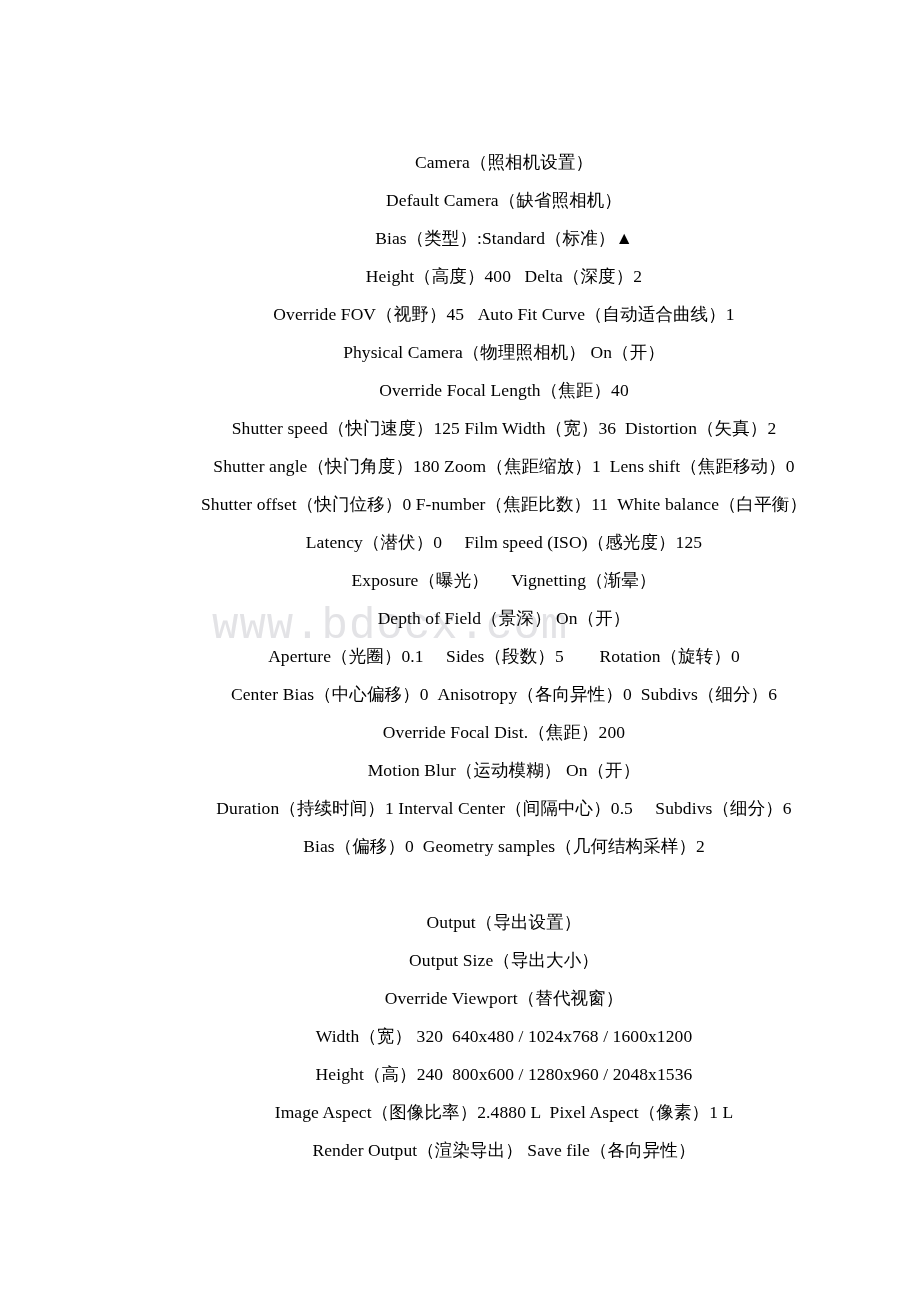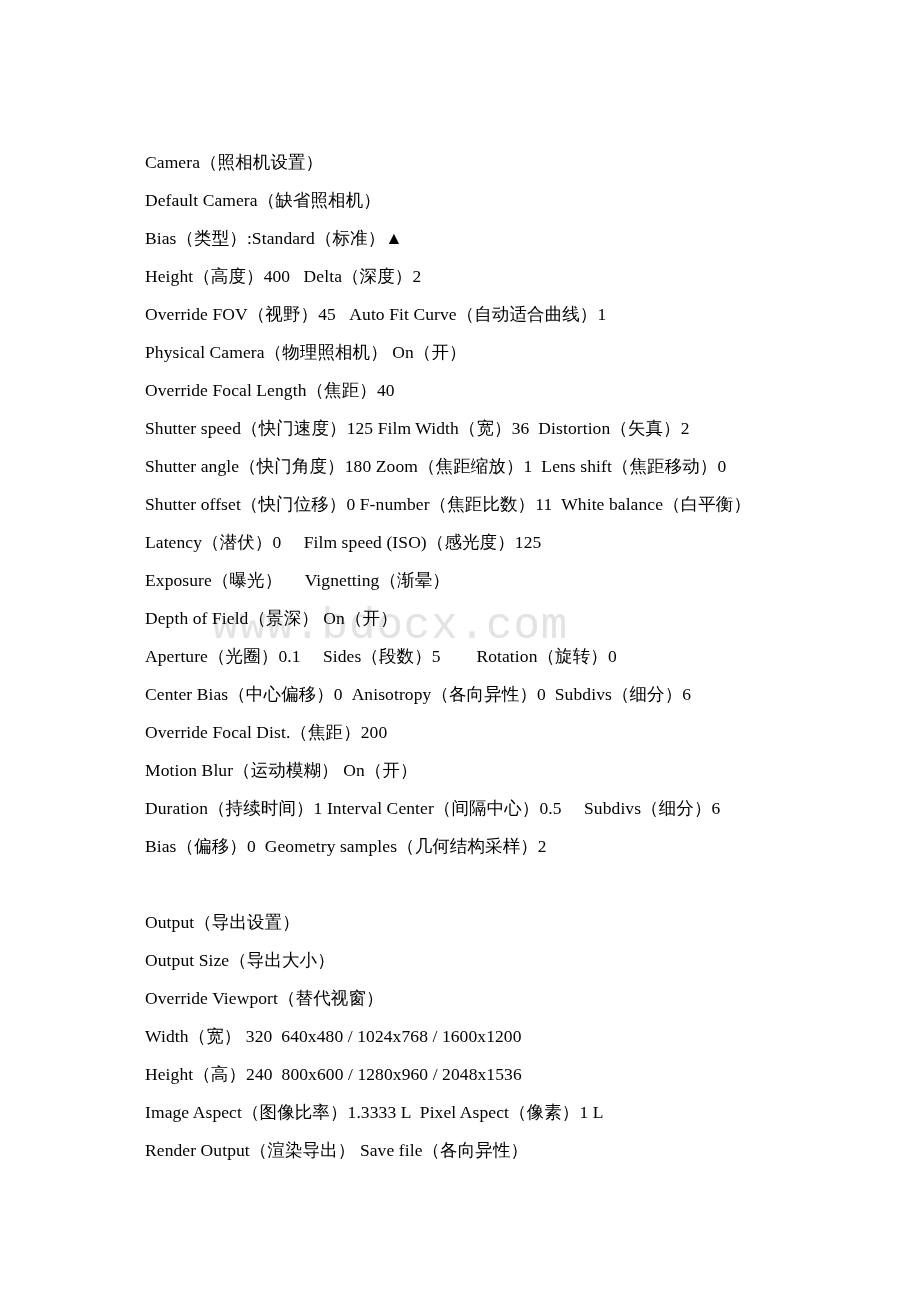--- a/index.html
+++ b/index.html
@@ -28,24 +28,25 @@
     font-size: 44px;
     letter-spacing: 1px;
     color: #e3e3e6;
     white-space: nowrap;
     z-index: 0;
     user-select: none;
     line-height: 1;
   }
   #content {
     position: absolute;
-    left: 145px;
+    left: 154px;
     top: 143px;
     width: 700px;
     z-index: 2;
+    text-align: center;
   }
   .line {
     font-size: 17.5px;
     line-height: 38px;
     height: 38px;
     color: #000000;
     white-space: pre;
     letter-spacing: 0.1px;
   }
   .line.blank {
@@ -78,17 +79,17 @@
       <div class="line">Override Focal Dist.（焦距）200</div>
       <div class="line">Motion Blur（运动模糊） On（开）</div>
       <div class="line">Duration（持续时间）1 Interval Center（间隔中心）0.5     Subdivs（细分）6</div>
       <div class="line">Bias（偏移）0  Geometry samples（几何结构采样）2</div>
       <div class="line blank"></div>
       <div class="line">Output（导出设置）</div>
       <div class="line">Output Size（导出大小）</div>
       <div class="line">Override Viewport（替代视窗）</div>
       <div class="line">Width（宽） 320  640x480 / 1024x768 / 1600x1200</div>
       <div class="line">Height（高）240  800x600 / 1280x960 / 2048x1536</div>
-      <div class="line">Image Aspect（图像比率）1.3333 L  Pixel Aspect（像素）1 L</div>
+      <div class="line">Image Aspect（图像比率）2.4880 L  Pixel Aspect（像素）1 L</div>
       <div class="line">Render Output（渲染导出） Save file（各向异性）</div>
     </div>
 
 </div>
 
 </body></html>

